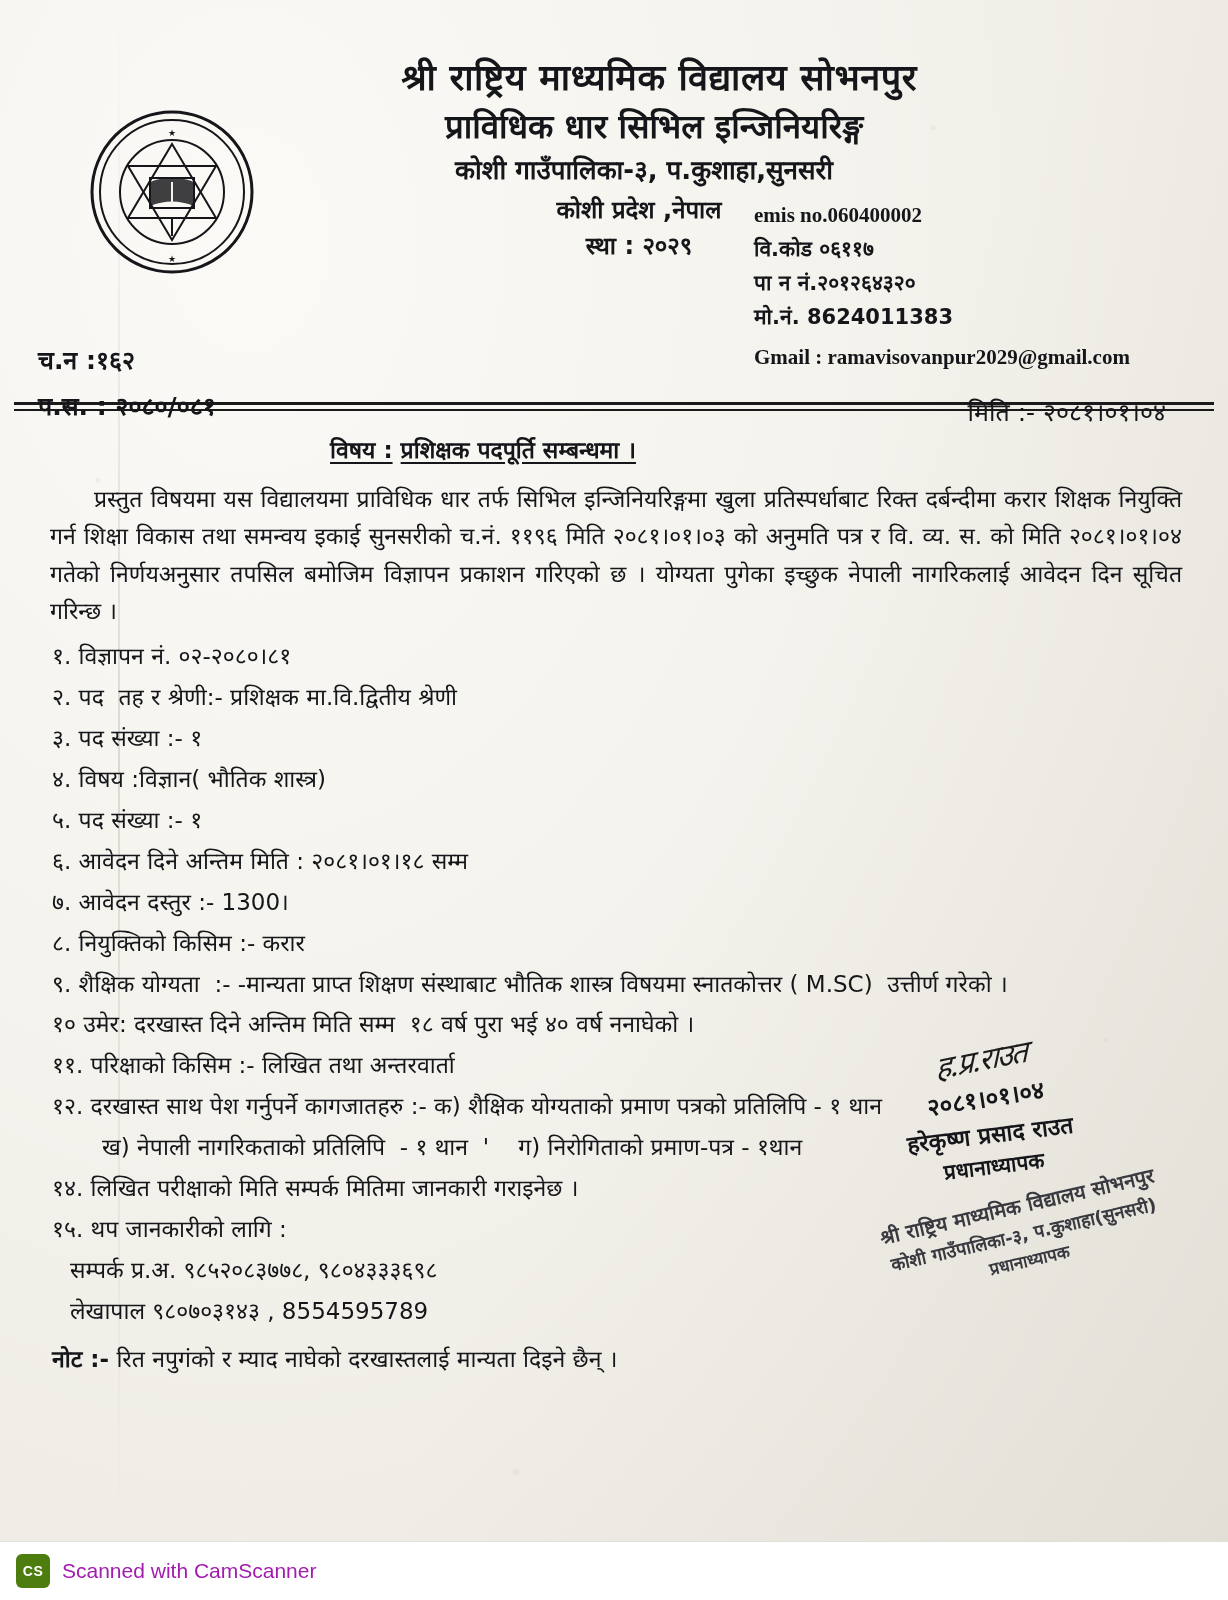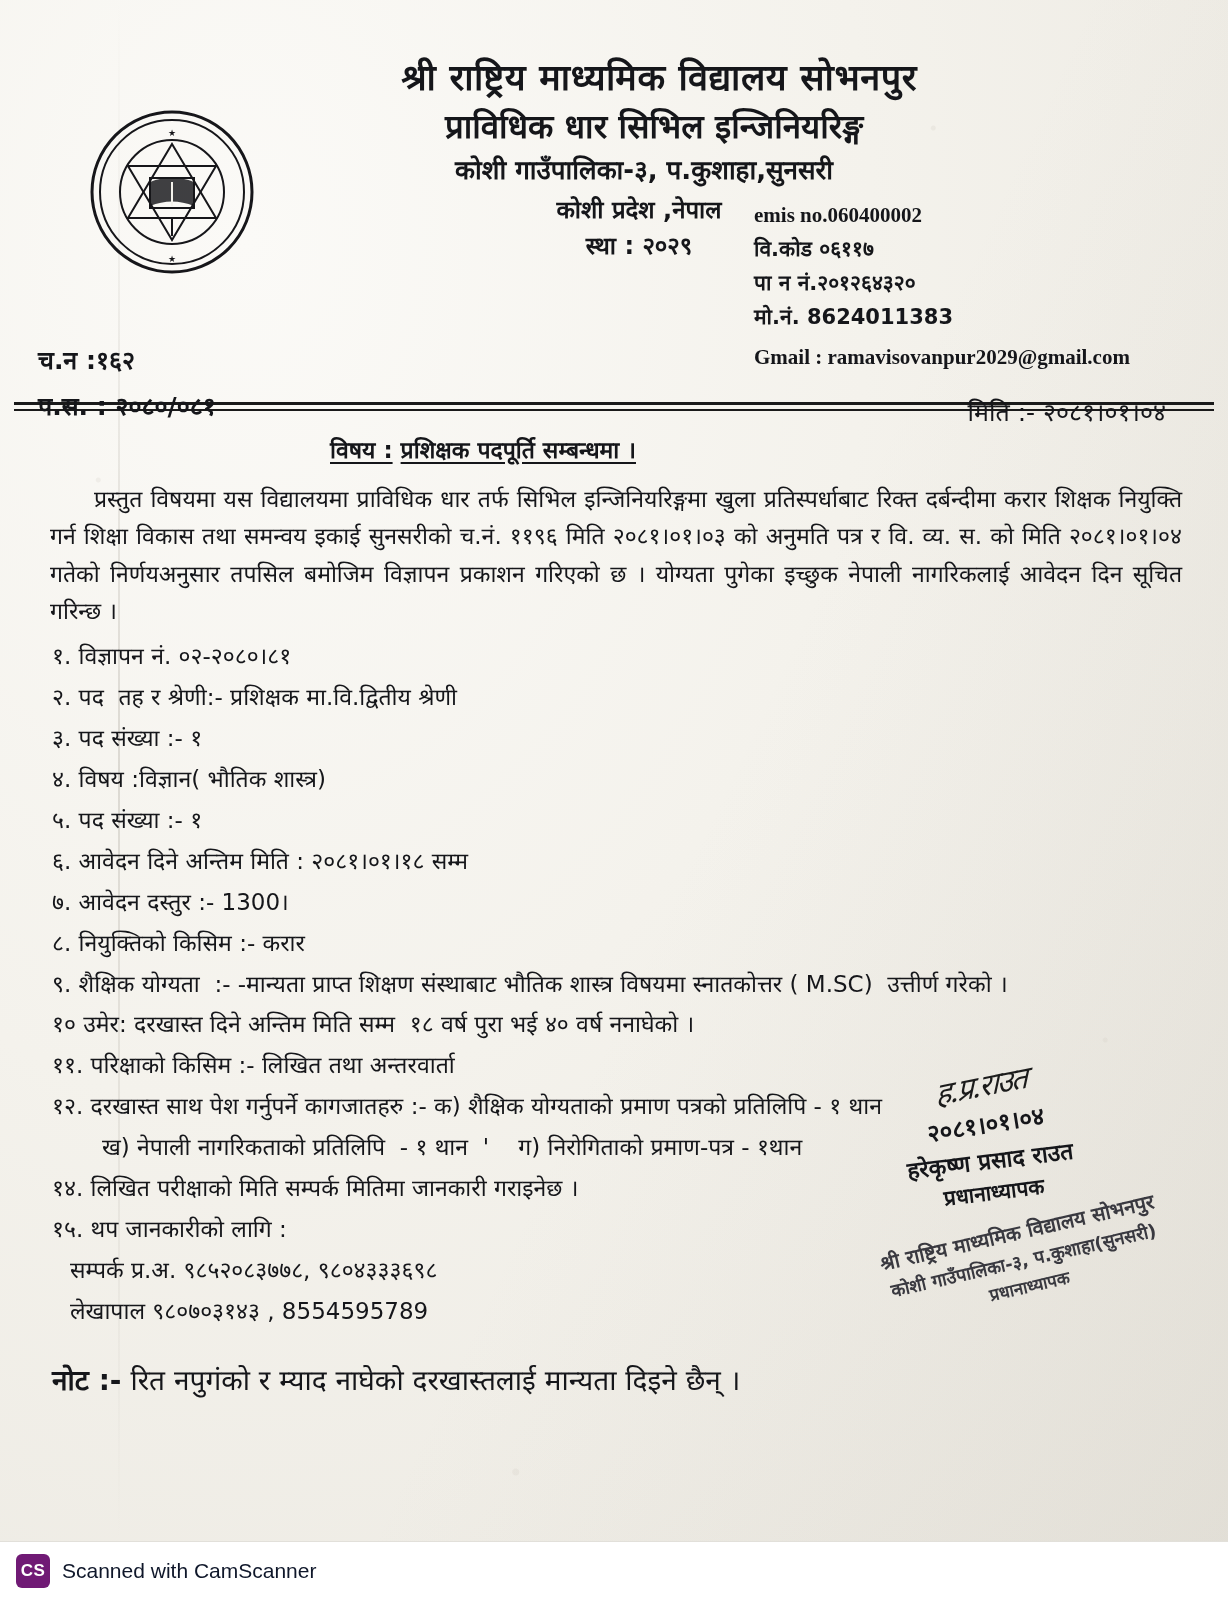--- a/index.html
+++ b/index.html
@@ -195,23 +195,23 @@
   .item .sub {
     display: inline-block;
     padding-left: 50px;
   }
   .contact-line {
     font-size: 23px;
     line-height: 1.8;
     padding-left: 18px;
   }
   .note {
-    font-size: 28px;
+    font-size: 23px;
     line-height: 1.8;
-    margin-top: 23px;
+    margin-top: 6px;
   }
   .note b { font-weight: 700; }
 
   
   .sign-block {
     position: absolute;
     right: 76px;
     bottom: 200px;
     width: 330px;
     text-align: center;
@@ -268,35 +268,35 @@
     border-top: 1px solid #e2e0da;
     display: flex;
     align-items: center;
     z-index: 6;
   }
   .cs-badge {
     margin-left: 16px;
     width: 34px;
     height: 34px;
     border-radius: 6px;
-    background: #701a75;
+    background: #4d7c0f;
     color: #fff;
     font-family: "Liberation Sans", sans-serif;
-    font-size: 17px;
+    font-size: 14px;
     font-weight: 700;
     display: flex;
     align-items: center;
     justify-content: center;
     letter-spacing: 0.5px;
   }
   .cs-text {
     margin-left: 12px;
     font-family: "Liberation Sans", sans-serif;
     font-size: 21px;
-    color: #0f172a;
+    color: #a21caf;
   }
 </style>
 </head>
 <body>
 
 <div class="page">
   <div class="fold"></div>
 
   <div class="content">
 

